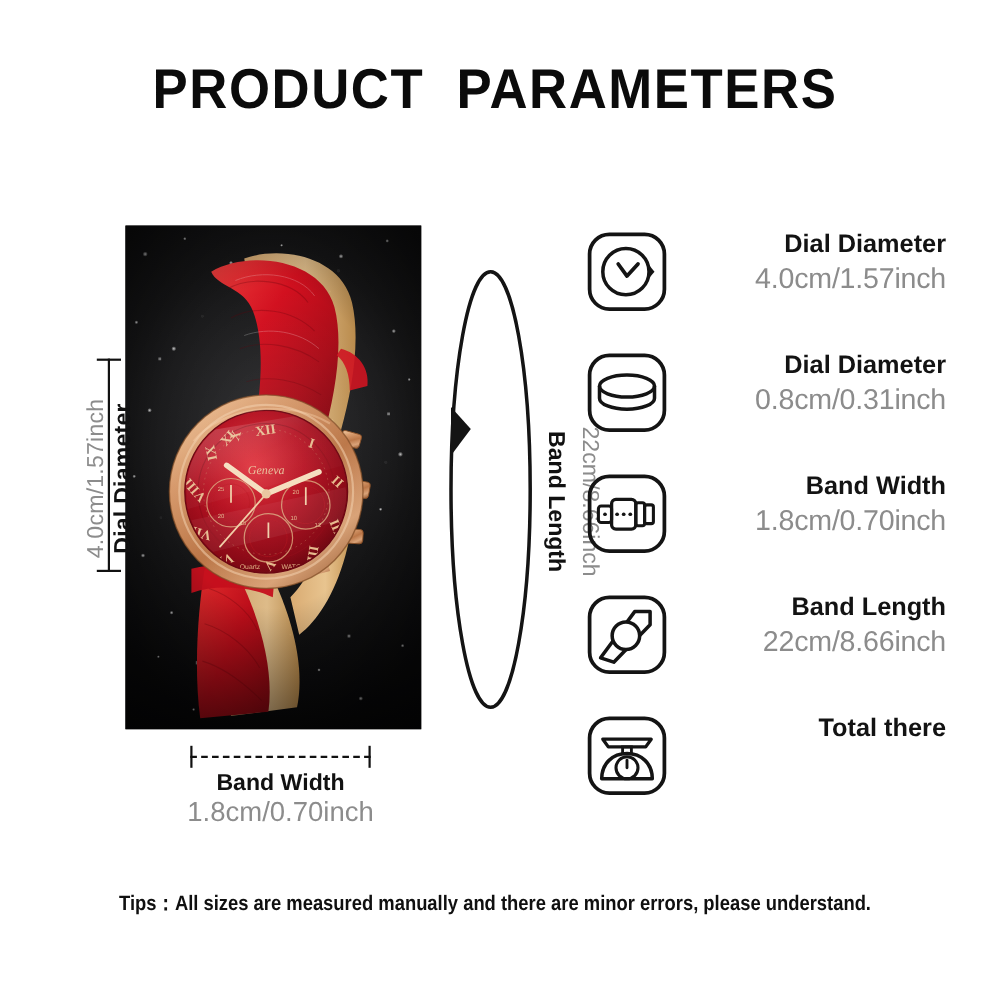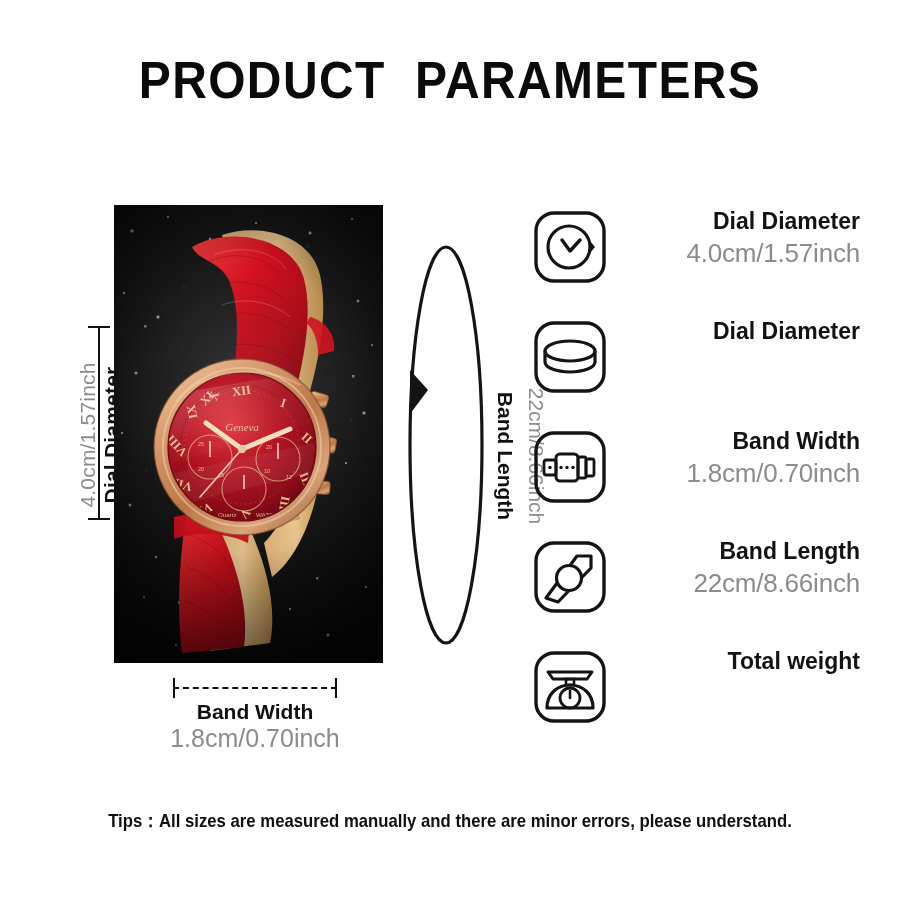--- a/index.html
+++ b/index.html
@@ -504,20 +504,21 @@
   </div>
 
   <div class="spec-row">
     <svg class="spec-icon" viewBox="0 0 74 74">
       <rect x="3" y="3" width="68" height="68" rx="18" fill="none" stroke="#141414" stroke-width="3.4"></rect>
       <ellipse cx="37" cy="31" rx="25" ry="10" fill="none" stroke="#141414" stroke-width="3.2"></ellipse>
       <path d="M12 31 L12 42 C12 47.5, 23.2 52, 37 52 C50.8 52, 62 47.5, 62 42 L62 31" fill="none" stroke="#141414" stroke-width="3.2"></path>
     </svg>
     <div class="spec-text">
       <div class="spec-label">Dial Diameter</div>
+      <div class="spec-value">0.8cm/0.31inch</div>
     </div>
   </div>
 
   <div class="spec-row">
     <svg class="spec-icon" viewBox="0 0 74 74">
       <rect x="3" y="3" width="68" height="68" rx="18" fill="none" stroke="#141414" stroke-width="3.4"></rect>
       <rect x="11" y="30" width="12" height="15" rx="2.5" fill="none" stroke="#141414" stroke-width="2.8"></rect>
       <rect x="23" y="24" width="22" height="27" rx="4" fill="none" stroke="#141414" stroke-width="3"></rect>
       <rect x="45" y="27" width="8" height="21" rx="2" fill="none" stroke="#141414" stroke-width="2.8"></rect>
       <rect x="53" y="29" width="8" height="17" rx="2" fill="none" stroke="#141414" stroke-width="2.8"></rect>
@@ -547,19 +548,19 @@
   <div class="spec-row">
     <svg class="spec-icon" viewBox="0 0 74 74">
       <rect x="3" y="3" width="68" height="68" rx="18" fill="none" stroke="#141414" stroke-width="3.4"></rect>
       <path d="M15 22 L59 22 L54 29 L20 29 Z" fill="none" stroke="#141414" stroke-width="3" stroke-linejoin="round"></path>
       <rect x="33" y="29" width="8" height="6" fill="none" stroke="#141414" stroke-width="2.6"></rect>
       <path d="M14 58 C14 44, 24 35, 37 35 C50 35, 60 44, 60 58 Z" fill="none" stroke="#141414" stroke-width="3.2" stroke-linejoin="round"></path>
       <circle cx="37" cy="48" r="10" fill="none" stroke="#141414" stroke-width="2.8"></circle>
       <line x1="37" y1="48" x2="37" y2="41" stroke="#141414" stroke-width="2.6" stroke-linecap="round"></line>
     </svg>
     <div class="spec-text">
-      <div class="spec-label">Total weight</div>
+      <div class="spec-label">Total there</div>
     </div>
   </div>
 
 </div>
 
 <div class="tips">Tips：All sizes are measured manually and there are minor errors, please understand.</div>
 
 </body></html>

